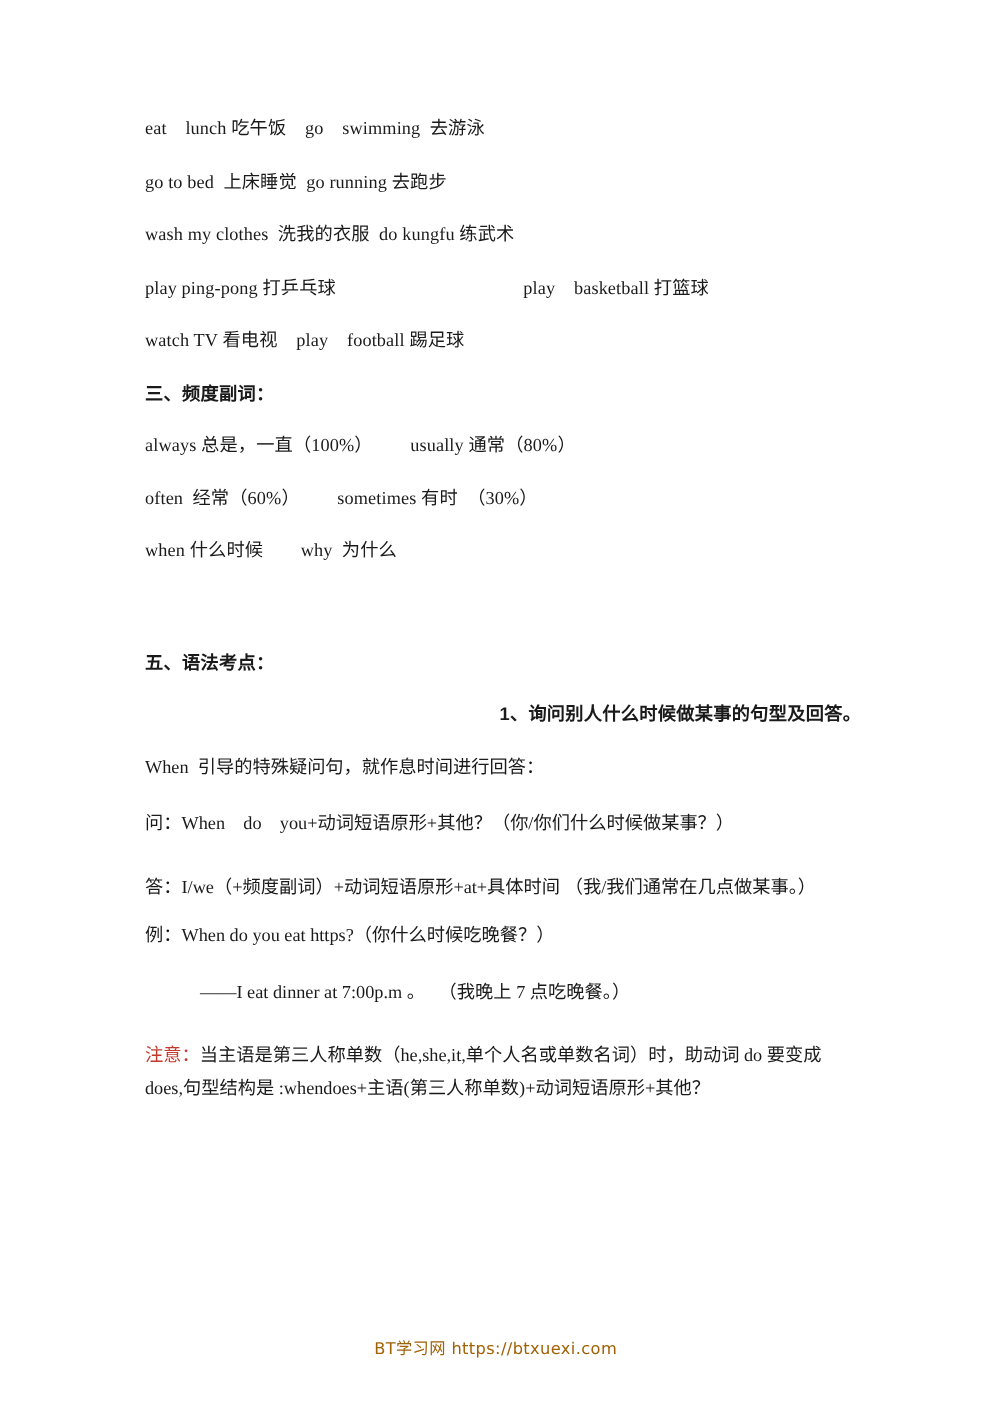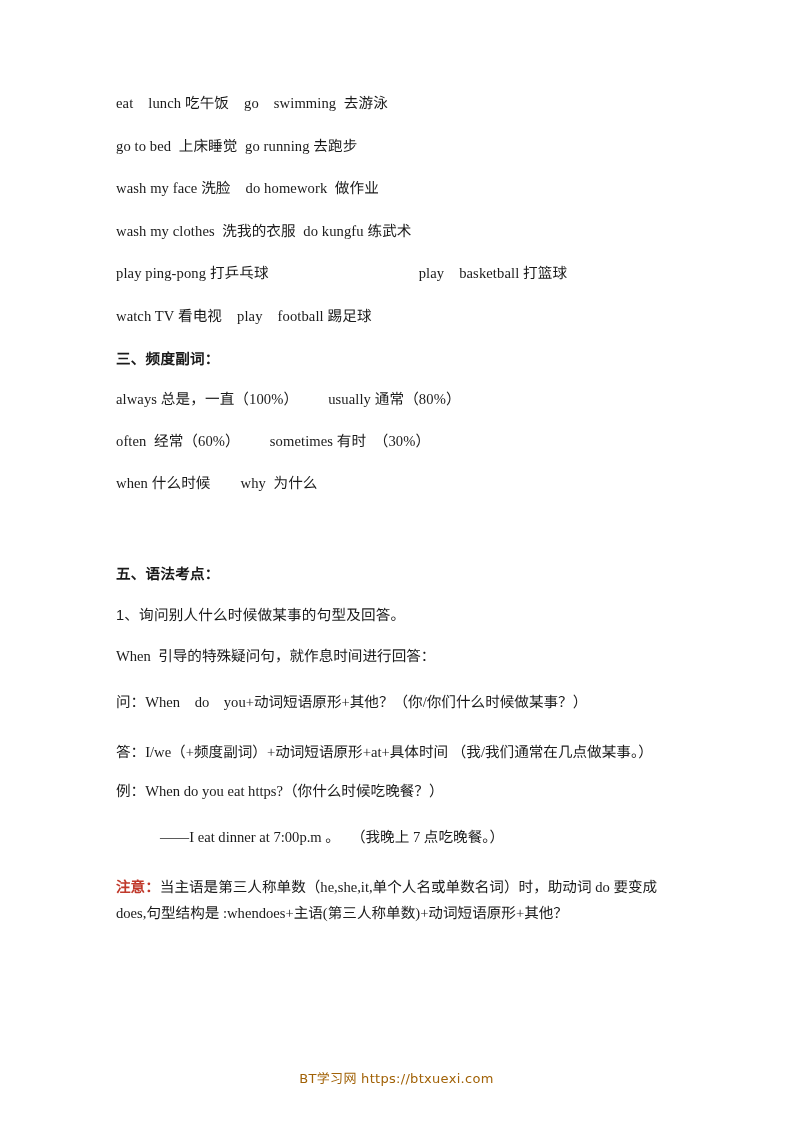--- a/index.html
+++ b/index.html
@@ -43,25 +43,26 @@
   .heading {
     font-size: 14.6px;
     font-weight: bold;
     font-family: "Liberation Sans", "DejaVu Sans", sans-serif;
     line-height: 1;
     margin: 0 0 26px 0;
     letter-spacing: 0.2px;
   }
   .heading-sub {
     font-size: 14.6px;
-    font-weight: normal;
+    font-weight: bold;
     font-family: "Liberation Sans", "DejaVu Sans", sans-serif;
     line-height: 1;
     margin: 0 0 27px 0;
     letter-spacing: 0.2px;
+    text-align: right;
   }
 
   
   .gap-before-h3  { margin-top: 6px; }
   .gap-before-h4  { margin-top: 6px; }
   .gap-before-h5  { margin-top: 76px; }
 
   .indent-example {
     padding-left: 44px;
   }
@@ -77,21 +78,21 @@
     margin-bottom: 14px;
     white-space: normal;
   }
   .note-line {
     font-size: 14.6px;
     line-height: 1.78;
     margin: 0;
     white-space: normal;
   }
   .note-label {
-    font-weight: bold;
+    font-weight: normal;
     font-family: "Liberation Sans", "DejaVu Sans", sans-serif;
     color: #c0392b;
     text-align: center;
   }
 
   
   .footer {
     position: absolute;
     left: 0;
     right: 0;
@@ -104,21 +105,20 @@
   }
 </style>
 </head>
 <body>
 
 <div class="page">
 
   <div>
     <p class="line vocab">eat    lunch 吃午饭    go    swimming  去游泳</p>
     <p class="line vocab">go to bed  上床睡觉  go running 去跑步</p>
-    <p class="line vocab">wash my face 洗脸    do homework  做作业</p>
     <p class="line vocab">wash my clothes  洗我的衣服  do kungfu 练武术</p>
     <p class="line vocab">play ping-pong 打乒乓球                                        play    basketball 打篮球</p>
     <p class="line vocab">watch TV 看电视    play    football 踢足球</p>
   </div>
 
   <section>
     <h2 class="heading gap-before-h3">三、频度副词：</h2>
     <p class="line">always 总是，一直（100%）        usually 通常（80%）</p>
     <p class="line">often  经常（60%）        sometimes 有时  （30%）</p>
   </section>

